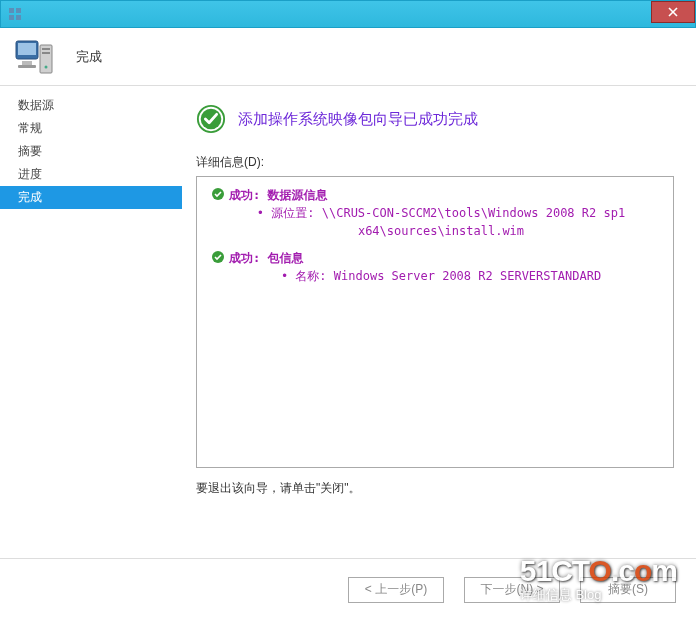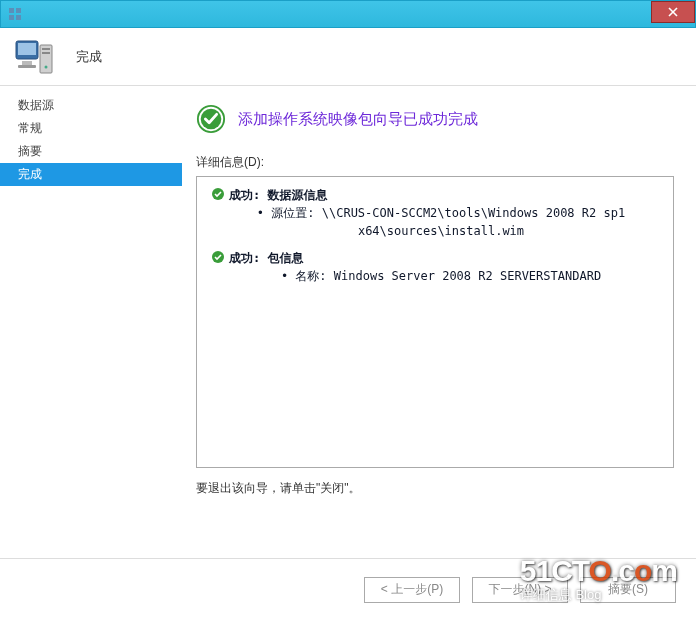--- a/index.html
+++ b/index.html
@@ -112,21 +112,21 @@
       font-size: 12px;
       color: #333;
       margin-bottom: 5px;
     }
     .details-box {
       border: 1px solid #aaa;
       height: 292px;
       padding: 10px 14px;
       font-family: SimSun, monospace;
       font-size: 12px;
-      color: #0f172a;
+      color: #a21caf;
       overflow: auto;
     }
     .result-block {
       margin-bottom: 10px;
     }
     .result-head {
       display: flex;
       align-items: flex-start;
     }
     .small-check {
@@ -151,21 +151,21 @@
       font-size: 12px;
       color: #333;
     }
     .footer {
       height: 62px;
       border-top: 1px solid #ddd;
       display: flex;
       align-items: center;
       justify-content: flex-end;
       padding: 0 20px;
-      gap: 12px;
+      gap: 20px;
       background: #fff;
     }
     .footer button {
       min-width: 96px;
       height: 26px;
       background: #fff;
       border: 1px solid #aaa;
       font-size: 12px;
       color: #888;
       cursor: pointer;
@@ -237,20 +237,23 @@
 <div class="body">
   <div class="sidebar">
     <div class="sidebar-item">
       <span>数据源</span>
     </div>
     <div class="sidebar-item">
       <span>常规</span>
     </div>
     <div class="sidebar-item">
       <span>摘要</span>
+    </div>
+    <div class="sidebar-item">
+      <span>进度</span>
     </div>
     <div class="sidebar-item active">
       <span>完成</span>
     </div>
   </div>
 
   <div class="main">
     <div class="completion-header">
       <svg class="big-check" viewBox="0 0 32 32">
         <circle cx="16" cy="16" r="14" fill="#fff" stroke="#3a9d3a" stroke-width="2"></circle>

